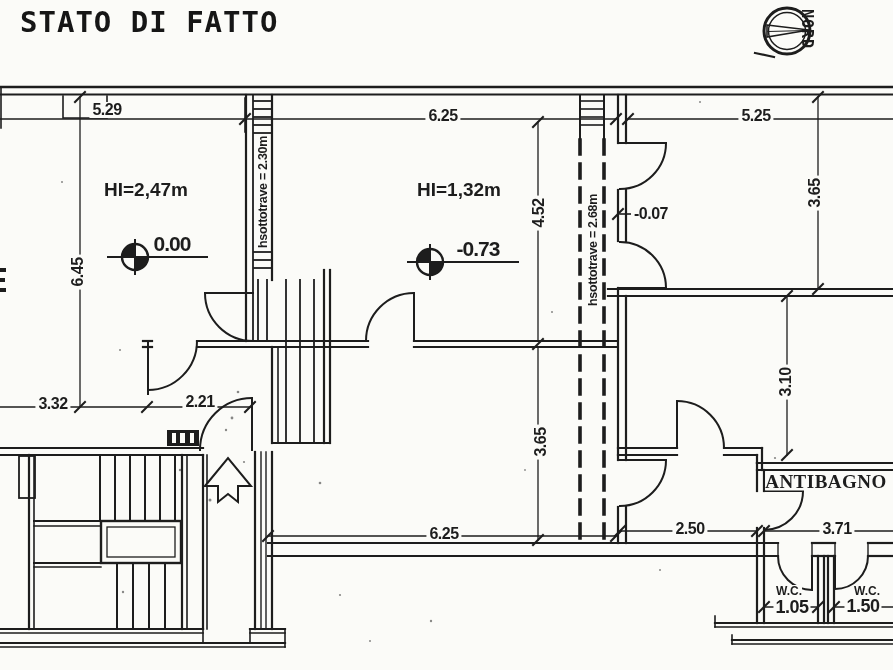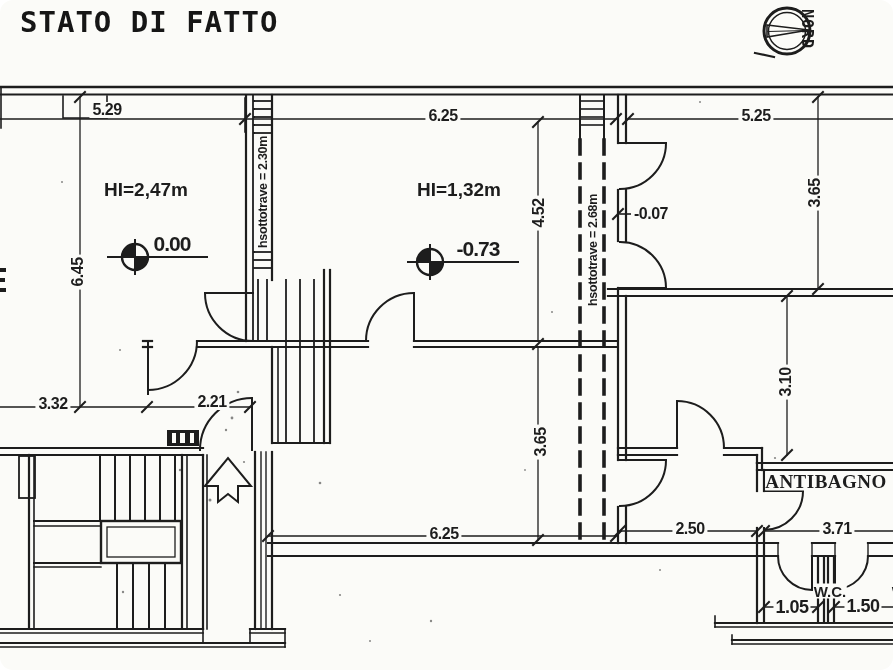--- a/index.html
+++ b/index.html
@@ -1,35 +1,34 @@
 <!DOCTYPE html>
 <html><head>
 <meta charset="utf-8">
 <style>
   html,body{margin:0;padding:0;background:#ffffff;}
   .canvas{
     position:relative;width:893px;height:670px;overflow:hidden;
     background:#fbfbf8;color:#1d1d1d;
     font-family:"Liberation Sans",sans-serif;
-    border-radius:13px;
   }
   svg.plan{position:absolute;left:0;top:0;}
   .lbl{
     position:absolute;font-weight:bold;color:#1d1d1d;line-height:1;
     white-space:nowrap;background:#fbfbf8;
     transform:translate(-50%,-50%);
   }
   .lbl.vert{transform:translate(-50%,-50%) rotate(-90deg);}
   .dim{font-size:16px;letter-spacing:-0.5px;padding:0 3px;}
   .dim-sm{font-size:18px;letter-spacing:-0.5px;padding:0 2px;}
   .hgt{font-size:19px;letter-spacing:0;}
   .lvl{font-size:21px;letter-spacing:-1px;padding:0 2px;}
   .beam{font-size:12.5px;letter-spacing:-0.3px;padding:0 2px;}
   .room{font-size:19px;letter-spacing:0.5px;font-family:Liberation Serif, serif;}
-  .wc{font-size:15px;letter-spacing:0;margin-left:41px;}
+  .wc{font-size:12px;letter-spacing:0;}
   .title{
     position:absolute;left:20px;top:5px;transform:none;background:none;
     font-family:"DejaVu Sans Mono","Liberation Mono",monospace;
     font-weight:bold;font-size:29px;letter-spacing:1px;color:#161616;
   }
   .nord{
     position:absolute;left:816px;top:9px;transform-origin:0 0;transform:rotate(90deg);
     font-family:"DejaVu Sans Mono","Liberation Mono",monospace;
     font-weight:bold;font-size:15px;letter-spacing:1px;background:none;
   }
@@ -360,21 +359,21 @@
   <div class="lbl dim" style="left:443px;top:116px">6.25</div>
   <div class="lbl dim" style="left:756px;top:116px">5.25</div>
 
   <div class="lbl dim vert" style="left:78px;top:272px">6.45</div>
   <div class="lbl dim vert" style="left:539px;top:213px">4.52</div>
   <div class="lbl dim vert" style="left:541px;top:442px">3.65</div>
   <div class="lbl dim vert" style="left:815px;top:193px">3.65</div>
   <div class="lbl dim vert" style="left:786px;top:382px">3.10</div>
 
   <div class="lbl dim" style="left:53px;top:404px">3.32</div>
-  <div class="lbl dim" style="left:212px;top:402px">2.21</div>
+  <div class="lbl dim" style="left:200px;top:402px">2.21</div>
 
   <div class="lbl dim" style="left:444px;top:534px">6.25</div>
   <div class="lbl dim" style="left:690px;top:529px">2.50</div>
   <div class="lbl dim" style="left:837px;top:529px">3.71</div>
   <div class="lbl dim-sm" style="left:792px;top:607px">1.05</div>
   <div class="lbl dim-sm" style="left:863px;top:606px">1.50</div>
 
   <div class="lbl hgt" style="left:146px;top:189px">HI=2,47m</div>
   <div class="lbl hgt" style="left:459px;top:189px">HI=1,32m</div>
 

